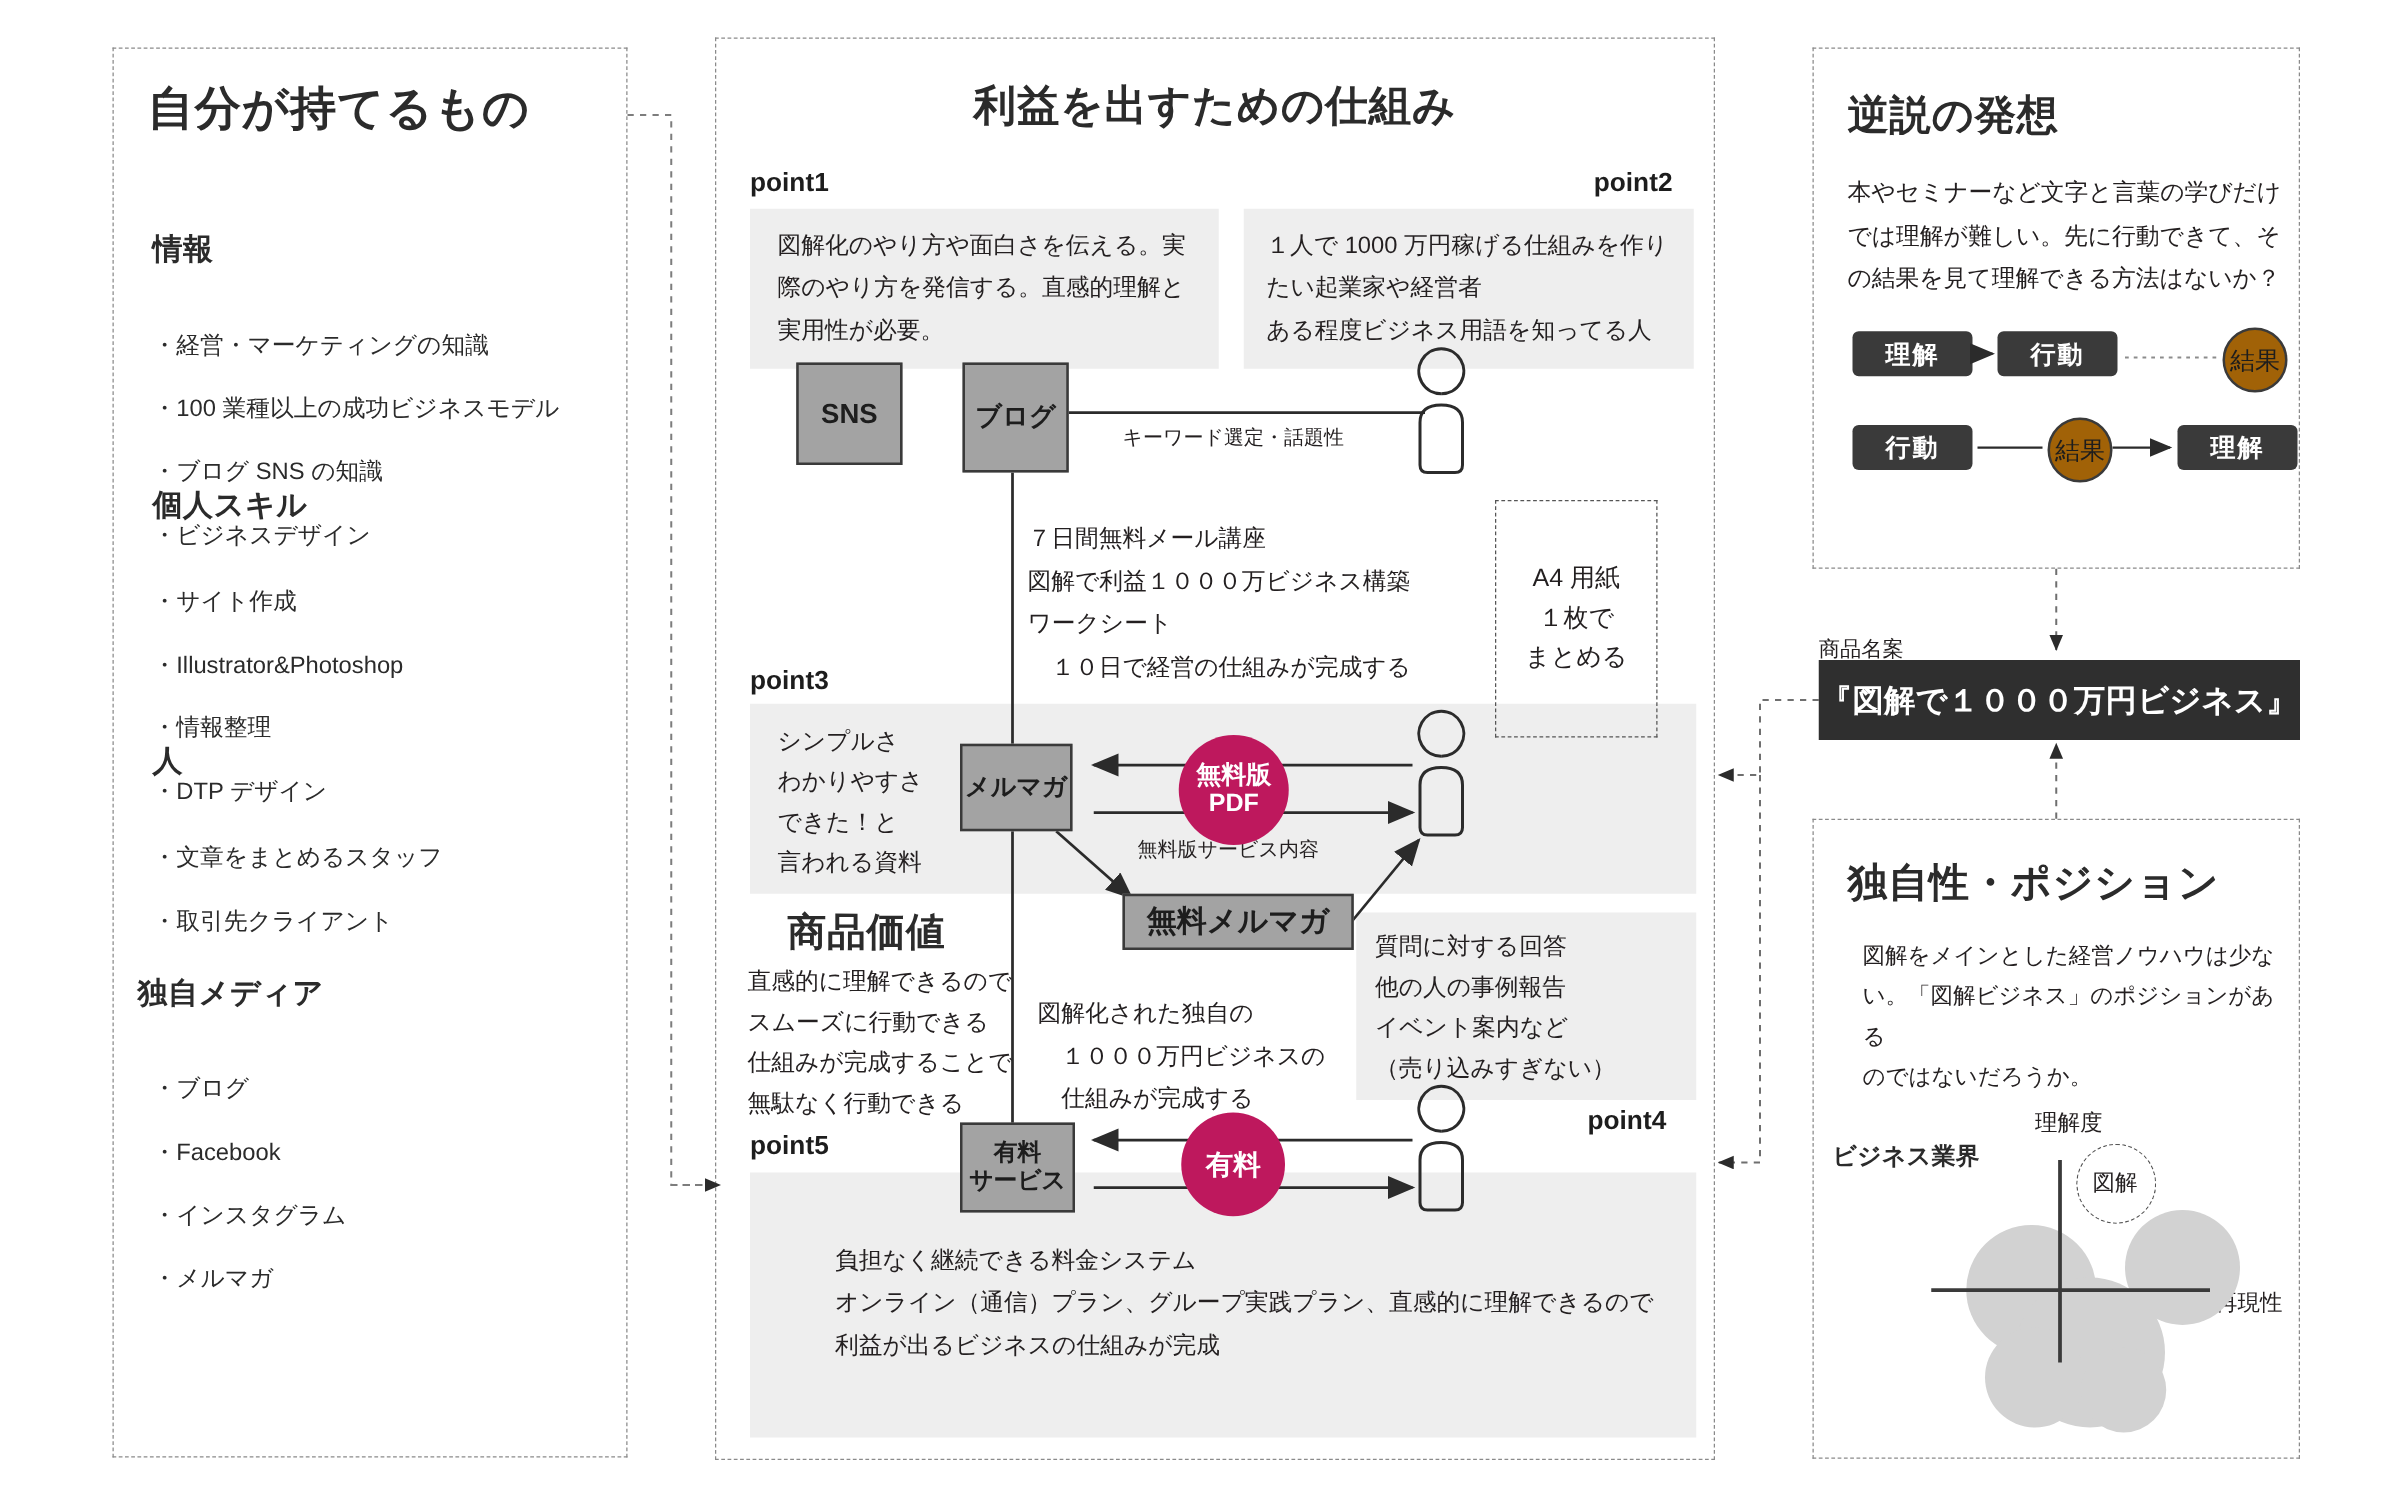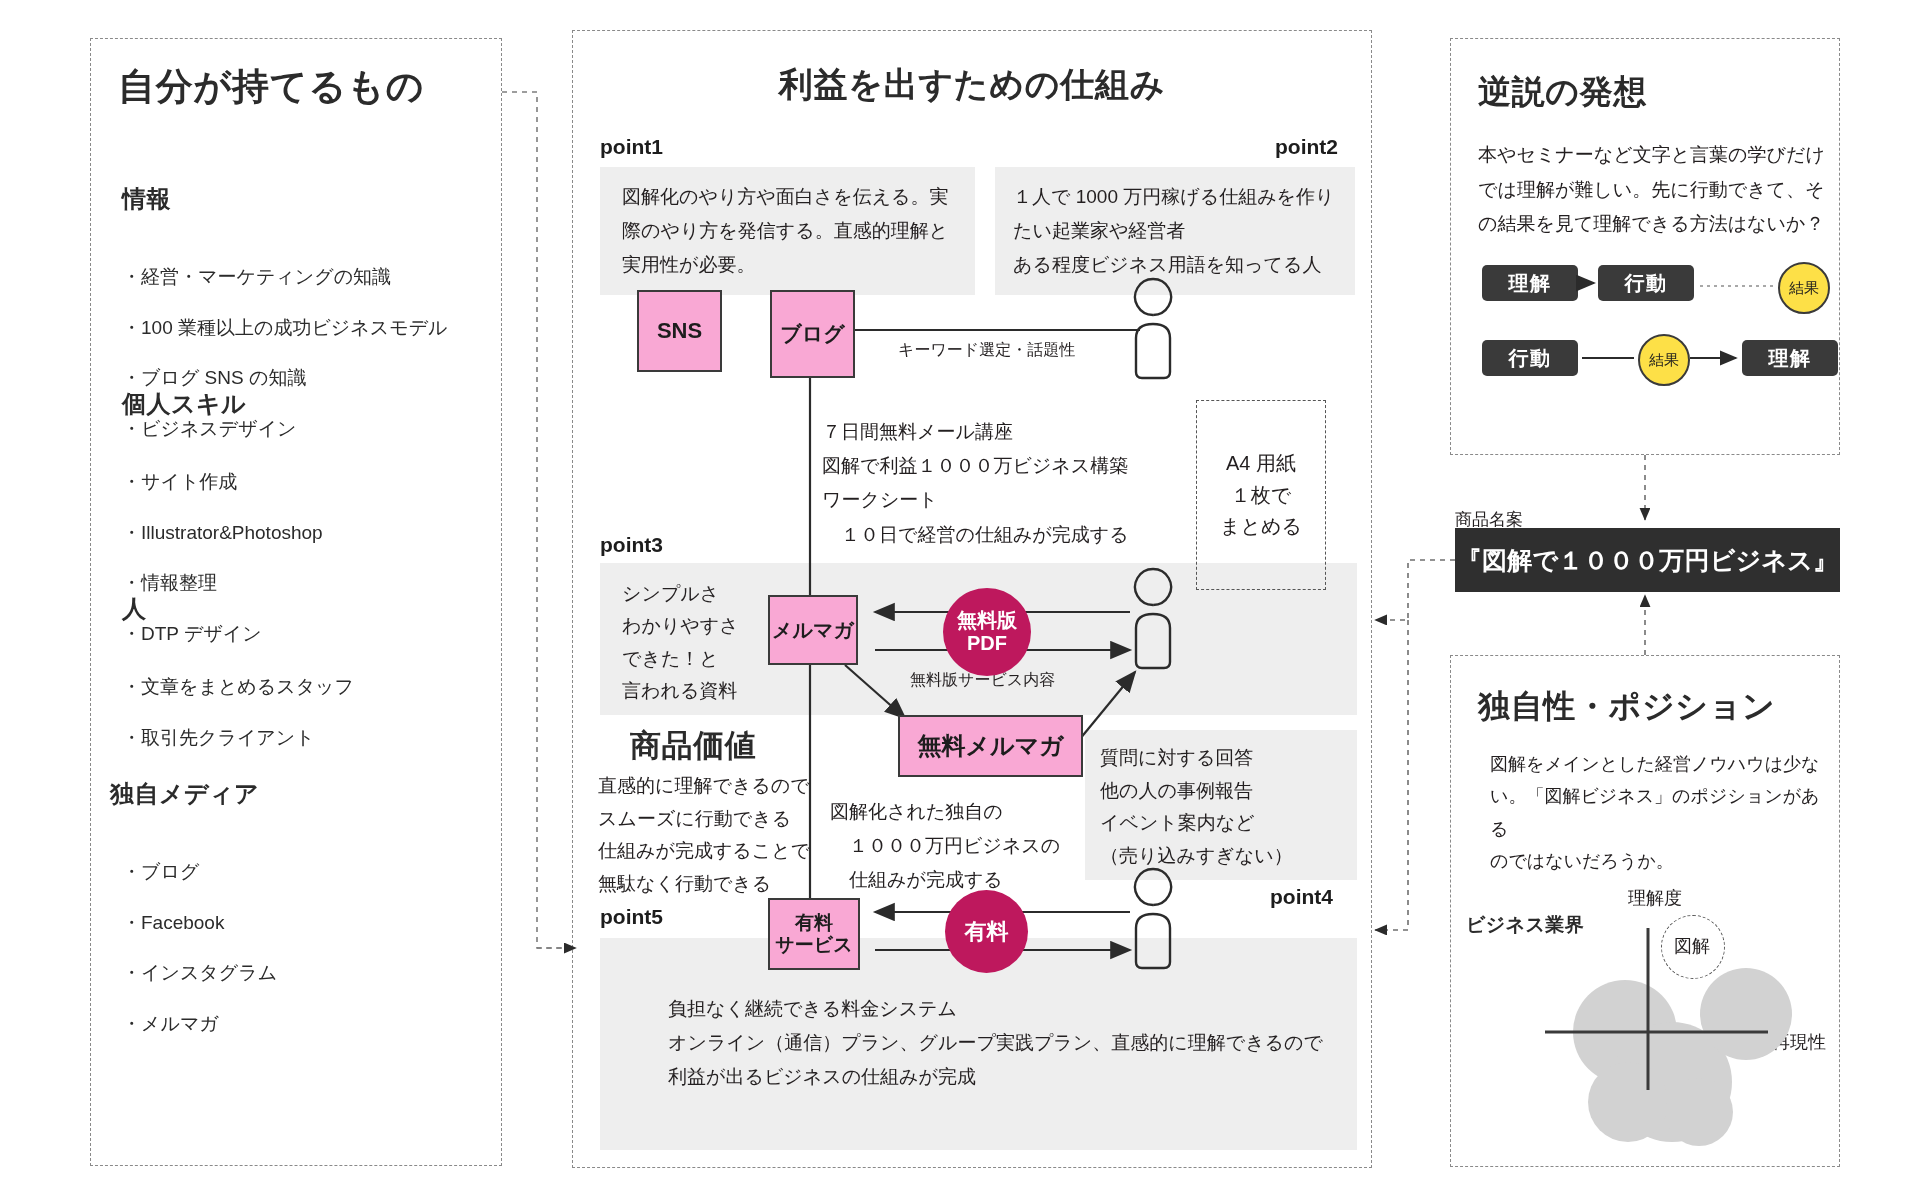--- a/index.html
+++ b/index.html
@@ -5,37 +5,37 @@
   html,body{margin:0;padding:0;}
   body{
     width:1920px;height:1200px;background:#ffffff;
     font-family:"Liberation Sans","DejaVu Sans",sans-serif;
     color:#231f20;overflow:hidden;position:relative;
   }
   .panel{position:absolute;border:1.5px dashed #8a8a8a;box-sizing:border-box;}
   .h1{font-weight:bold;letter-spacing:.02em;color:#2b2b2b;}
   .gray{background:#eeeeee;}
   .node{
-    position:absolute;background:#f9a8d4;border:2.5px solid #3a3a3a;
+    position:absolute;background:#a3a3a3;border:2.5px solid #3a3a3a;
     display:flex;align-items:center;justify-content:center;text-align:center;
     font-weight:bold;line-height:1.15;box-sizing:border-box;color:#1d1d1d;
   }
   .circ-dark{
     position:absolute;background:#be185d;color:#fff;border-radius:50%;
     display:flex;align-items:center;justify-content:center;text-align:center;
     font-weight:bold;line-height:1.15;box-sizing:border-box;
   }
   .pill{
     position:absolute;background:#3a3a3a;color:#fff;border-radius:5px;
     display:flex;align-items:center;justify-content:center;
     font-weight:bold;box-sizing:border-box;letter-spacing:.08em;
   }
   .ocirc{
-    position:absolute;border:2px solid #3a3a3a;border-radius:50%;background:#fde047;
-    display:flex;align-items:center;justify-content:center;font-size:15px;color:#1d1d1d;
+    position:absolute;border:2px solid #3a3a3a;border-radius:50%;background:#a16207;
+    display:flex;align-items:center;justify-content:center;font-size:20px;color:#1d1d1d;
   }
   .txt{position:absolute;white-space:pre-line;box-sizing:border-box;}
   .ptlabel{position:absolute;font-weight:bold;font-size:21px;color:#1d1d1d;}
   svg.lay{position:absolute;left:0;top:0;width:1920px;height:1200px;pointer-events:none;}
   .bub{position:absolute;border-radius:50%;background:#d2d2d2;}
   ul.bl{margin:0;padding:0;list-style:none;}
   ul.bl li{font-size:19px;line-height:1.72;color:#2b2b2b;}
 </style>
 </head>
 <body>
@@ -175,21 +175,21 @@
 
   <line x1="1645" y1="655" x2="1645" y2="595" stroke="#6f6f6f" stroke-width="1.6" stroke-dasharray="5,5" marker-end="url(#ahs)"></line>
 
   <polyline points="1455,560 1408,560 1408,620 1375,620" fill="none" stroke="#6f6f6f" stroke-width="1.6" stroke-dasharray="5,5" marker-end="url(#ahs)"></polyline>
   <polyline points="1408,620 1408,930 1375,930" fill="none" stroke="#6f6f6f" stroke-width="1.6" stroke-dasharray="5,5" marker-end="url(#ahs)"></polyline>
 </svg>
 
 <div class="node" style="left:637px;top:290px;width:85px;height:82px;font-size:22px;">SNS</div>
 <div class="node" style="left:770px;top:290px;width:85px;height:88px;font-size:21px;">ブログ</div>
 <div class="node" style="left:768px;top:595px;width:90px;height:70px;font-size:20px;">メルマガ</div>
-<div class="node" style="left:898px;top:715px;width:185px;height:62px;font-size:24px;">無料メルマガ</div>
+<div class="node" style="left:898px;top:715px;width:185px;height:45px;font-size:24px;">無料メルマガ</div>
 <div class="node" style="left:768px;top:898px;width:92px;height:72px;font-size:19px;white-space:pre-line;">有料
 サービス</div>
 
 <div class="circ-dark" style="left:943px;top:588px;width:88px;height:88px;font-size:20px;white-space:pre-line;">無料版
 PDF</div>
 <div class="circ-dark" style="left:945px;top:890px;width:83px;height:83px;font-size:22px;">有料</div>
 
 <svg class="lay">
   <g fill="none" stroke="#2b2b2b" stroke-width="2.4">
     <path d="M1153,315 a18,18 0 1,1 0.1,0 M1136,338 q0,-14 17,-14 q17,0 17,14 l0,34 q0,6 -6,6 l-22,0 q-6,0 -6,-6 z"></path>

